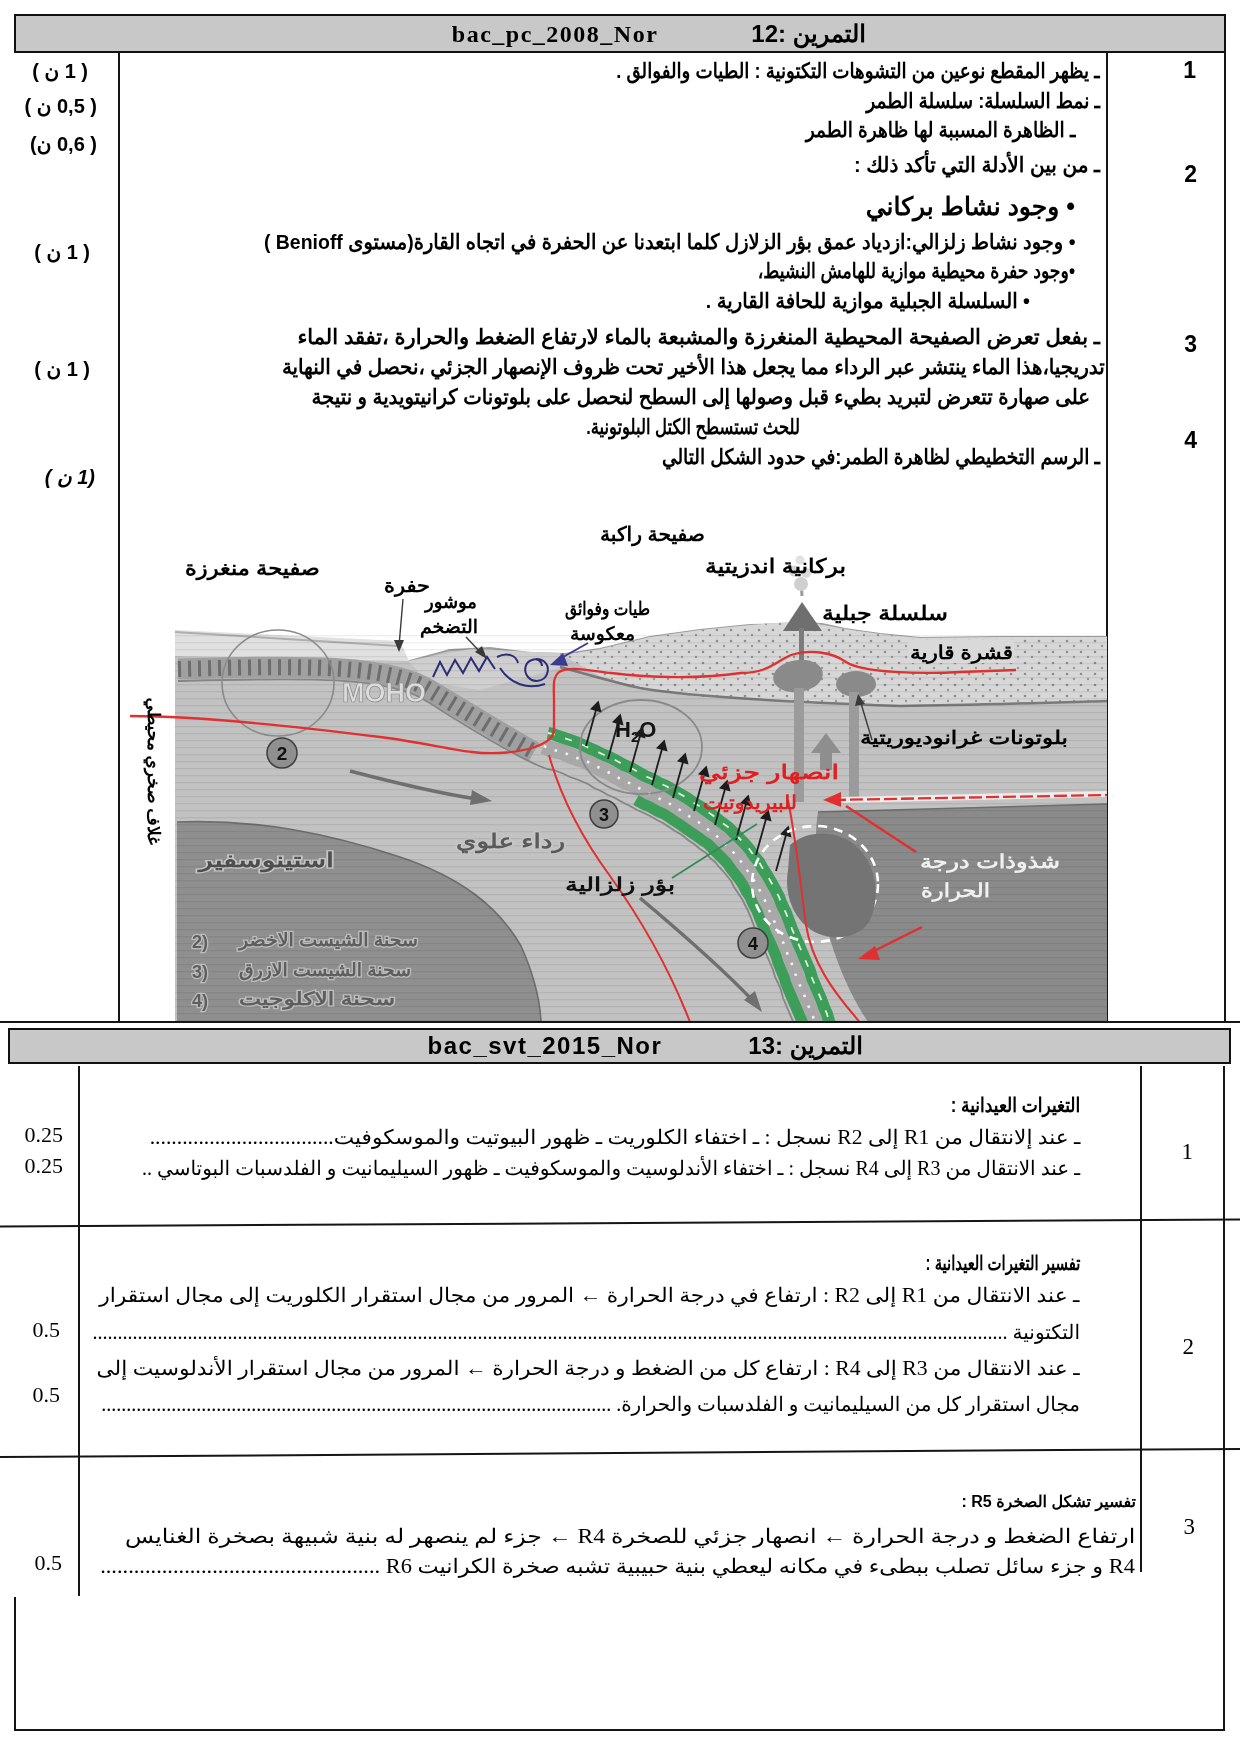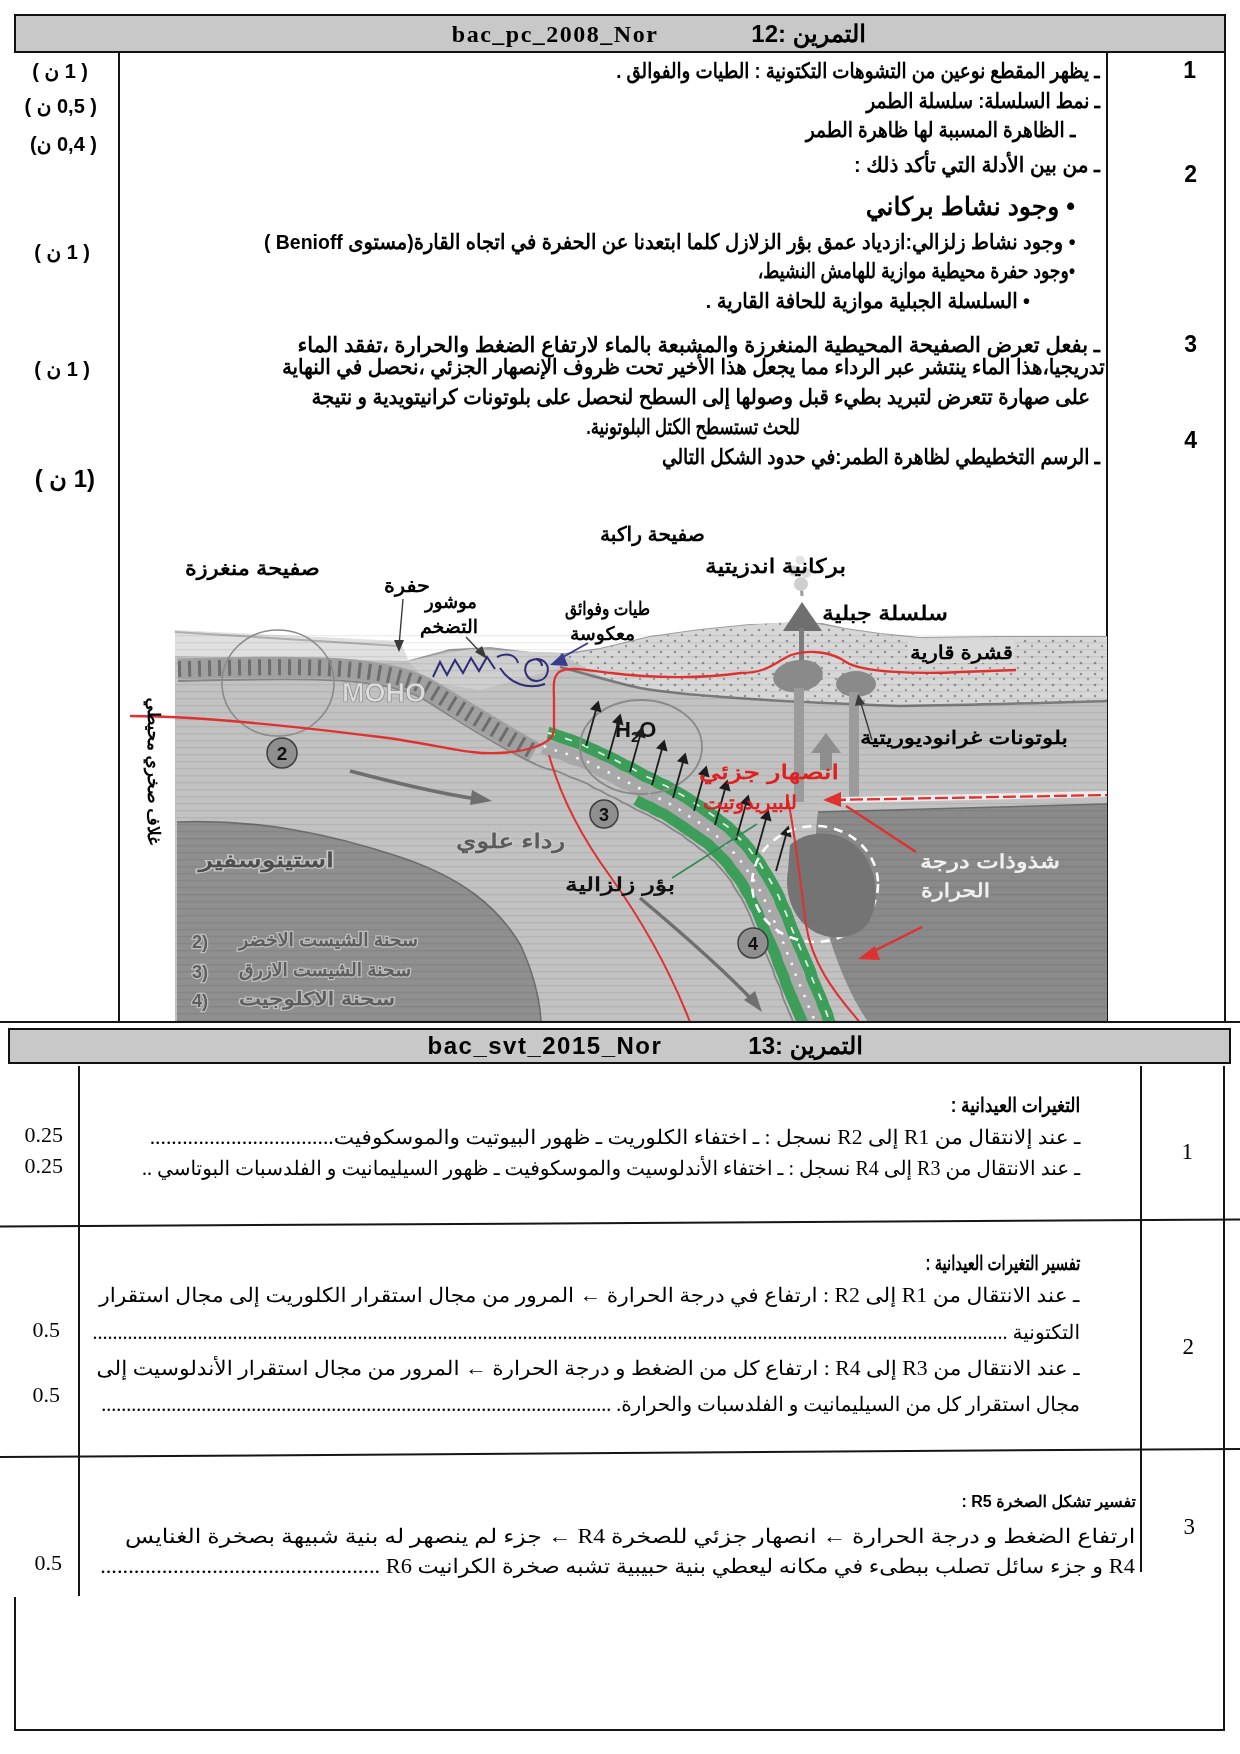--- a/index.html
+++ b/index.html
@@ -31,45 +31,45 @@
 <div class="t b" style="right:43px;top:161px;font-size:23px;direction:ltr;">2</div>
 
 <div class="t b" style="right:43px;top:331px;font-size:23px;direction:ltr;">3</div>
 
 <div class="t b" style="right:43px;top:427px;font-size:23px;direction:ltr;">4</div>
 
 <div class="t b" style="right:1152px;top:59px;font-size:20px;">( 1 ن )</div>
 
 <div class="t b" style="right:1143px;top:94px;font-size:20px;">( 0,5 ن )</div>
 
-<div class="t b" style="right:1143px;top:132px;font-size:20px;">( 0,4 ن)</div>
+<div class="t b" style="right:1143px;top:132px;font-size:20px;">( 0,6 ن)</div>
 
 <div class="t b" style="right:1150px;top:240px;font-size:20px;">( 1 ن )</div>
 
 <div class="t b" style="right:1150px;top:357px;font-size:20px;">( 1 ن )</div>
 
-<div class="t b" style="right:1145px;top:465px;font-size:24px;">(1 ن )</div>
+<div class="t b" style="right:1145px;top:465px;font-size:20px;font-style:italic;">(1 ن )</div>
 
 <div class="t b" style="right:140px;top:59px;font-size:21px;transform:scaleX(0.87);transform-origin:100% 50%;">ـ يظهر المقطع نوعين من التشوهات التكتونية : الطيات  والفوالق .</div>
 
 <div class="t b" style="right:140px;top:89px;font-size:21px;transform:scaleX(0.885);transform-origin:100% 50%;">ـ نمط السلسلة: سلسلة الطمر</div>
 
 <div class="t b" style="right:165px;top:118px;font-size:21px;transform:scaleX(0.886);transform-origin:100% 50%;">ـ  الظاهرة المسببة لها ظاهرة الطمر</div>
 
 <div class="t b" style="right:140px;top:153px;font-size:21px;transform:scaleX(0.957);transform-origin:100% 50%;">ـ من بين الأدلة التي تأكد ذلك :</div>
 
 <div class="t b" style="right:165px;top:192px;font-size:25px;">• وجود نشاط بركاني</div>
 
 <div class="t b" style="right:165px;top:230px;font-size:21px;transform:scaleX(0.927);transform-origin:100% 50%;">• وجود نشاط زلزالي:ازدياد عمق بؤر الزلازل كلما ابتعدنا عن الحفرة في اتجاه القارة(مستوى <span dir="ltr">Benioff</span> )</div>
 
 <div class="t b" style="right:165px;top:259px;font-size:21px;transform:scaleX(0.824);transform-origin:100% 50%;">•وجود حفرة محيطية موازية للهامش النشيط،</div>
 
 <div class="t b" style="right:210px;top:289px;font-size:21px;transform:scaleX(0.937);transform-origin:100% 50%;">• السلسلة الجبلية موازية للحافة القارية .</div>
 
-<div class="t b" style="right:140px;top:325px;font-size:21px;margin-top:8px;">ـ بفعل تعرض الصفيحة المحيطية المنغرزة  والمشبعة بالماء لارتفاع الضغط والحرارة ،تفقد الماء</div>
+<div class="t b" style="right:140px;top:325px;font-size:21px;">ـ بفعل تعرض الصفيحة المحيطية المنغرزة  والمشبعة بالماء لارتفاع الضغط والحرارة ،تفقد الماء</div>
 
 <div class="t b" style="right:135px;top:355px;font-size:21px;transform:scaleX(0.945);transform-origin:100% 50%;">تدريجيا،هذا الماء ينتشر عبر الرداء مما يجعل هذا الأخير تحت ظروف الإنصهار الجزئي ،نحصل في النهاية</div>
 
 <div class="t b" style="right:150px;top:385px;font-size:21px;transform:scaleX(0.938);transform-origin:100% 50%;">على صهارة  تتعرض لتبريد بطيء قبل وصولها إلى السطح لنحصل على بلوتونات كرانيتويدية و نتيجة</div>
 
 <div class="t b" style="right:440px;top:415px;font-size:21px;transform:scaleX(0.78);transform-origin:100% 50%;">للحث تستسطح الكتل البلوتونية.</div>
 
 <div class="t b" style="right:140px;top:445px;font-size:21px;transform:scaleX(0.885);transform-origin:100% 50%;">ـ الرسم التخطيطي لظاهرة الطمر:في حدود الشكل التالي</div>
 
 <div id="diag" style="position:absolute;left:130px;top:505px;width:980px;height:518px;"><svg width="980" height="518" viewBox="130 505 980 518" font-family="Liberation Sans, sans-serif">

